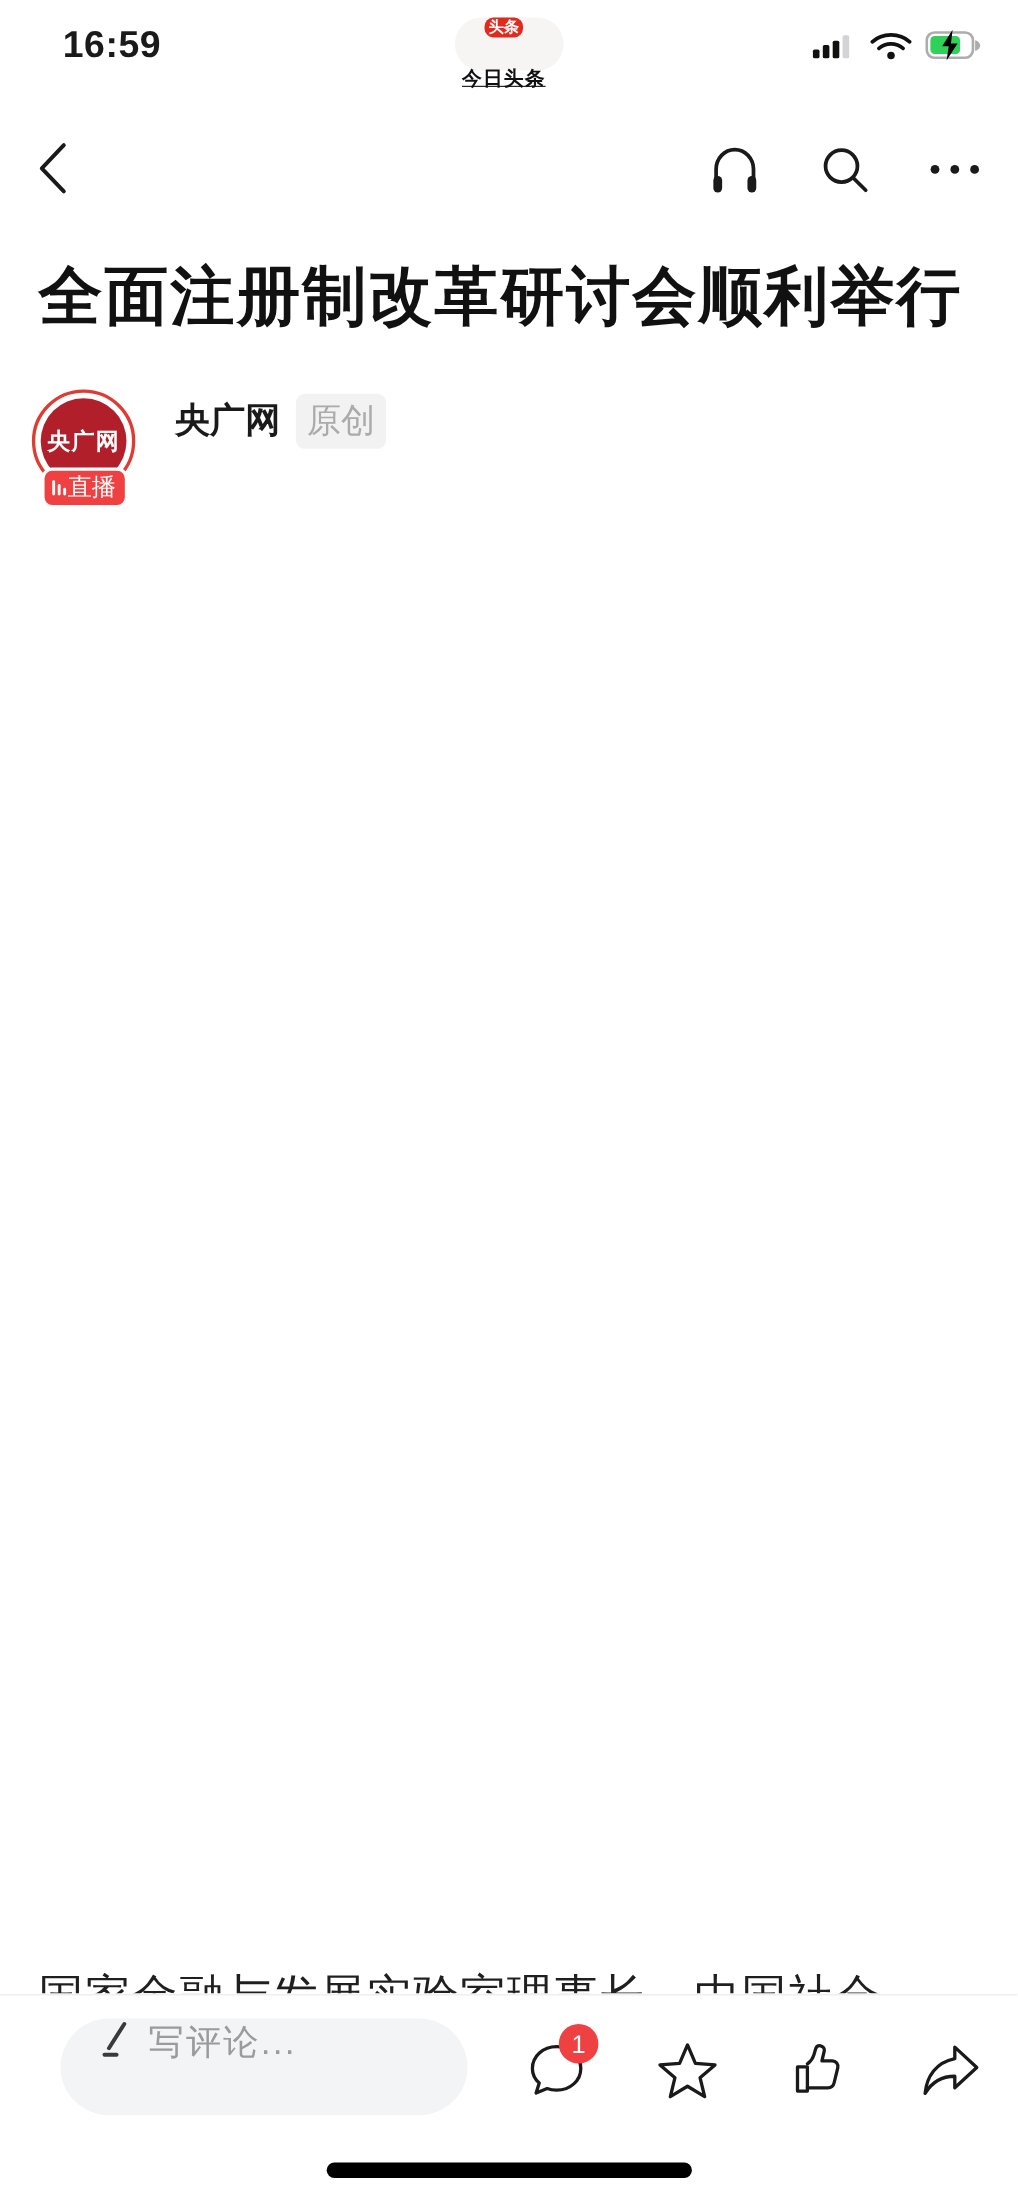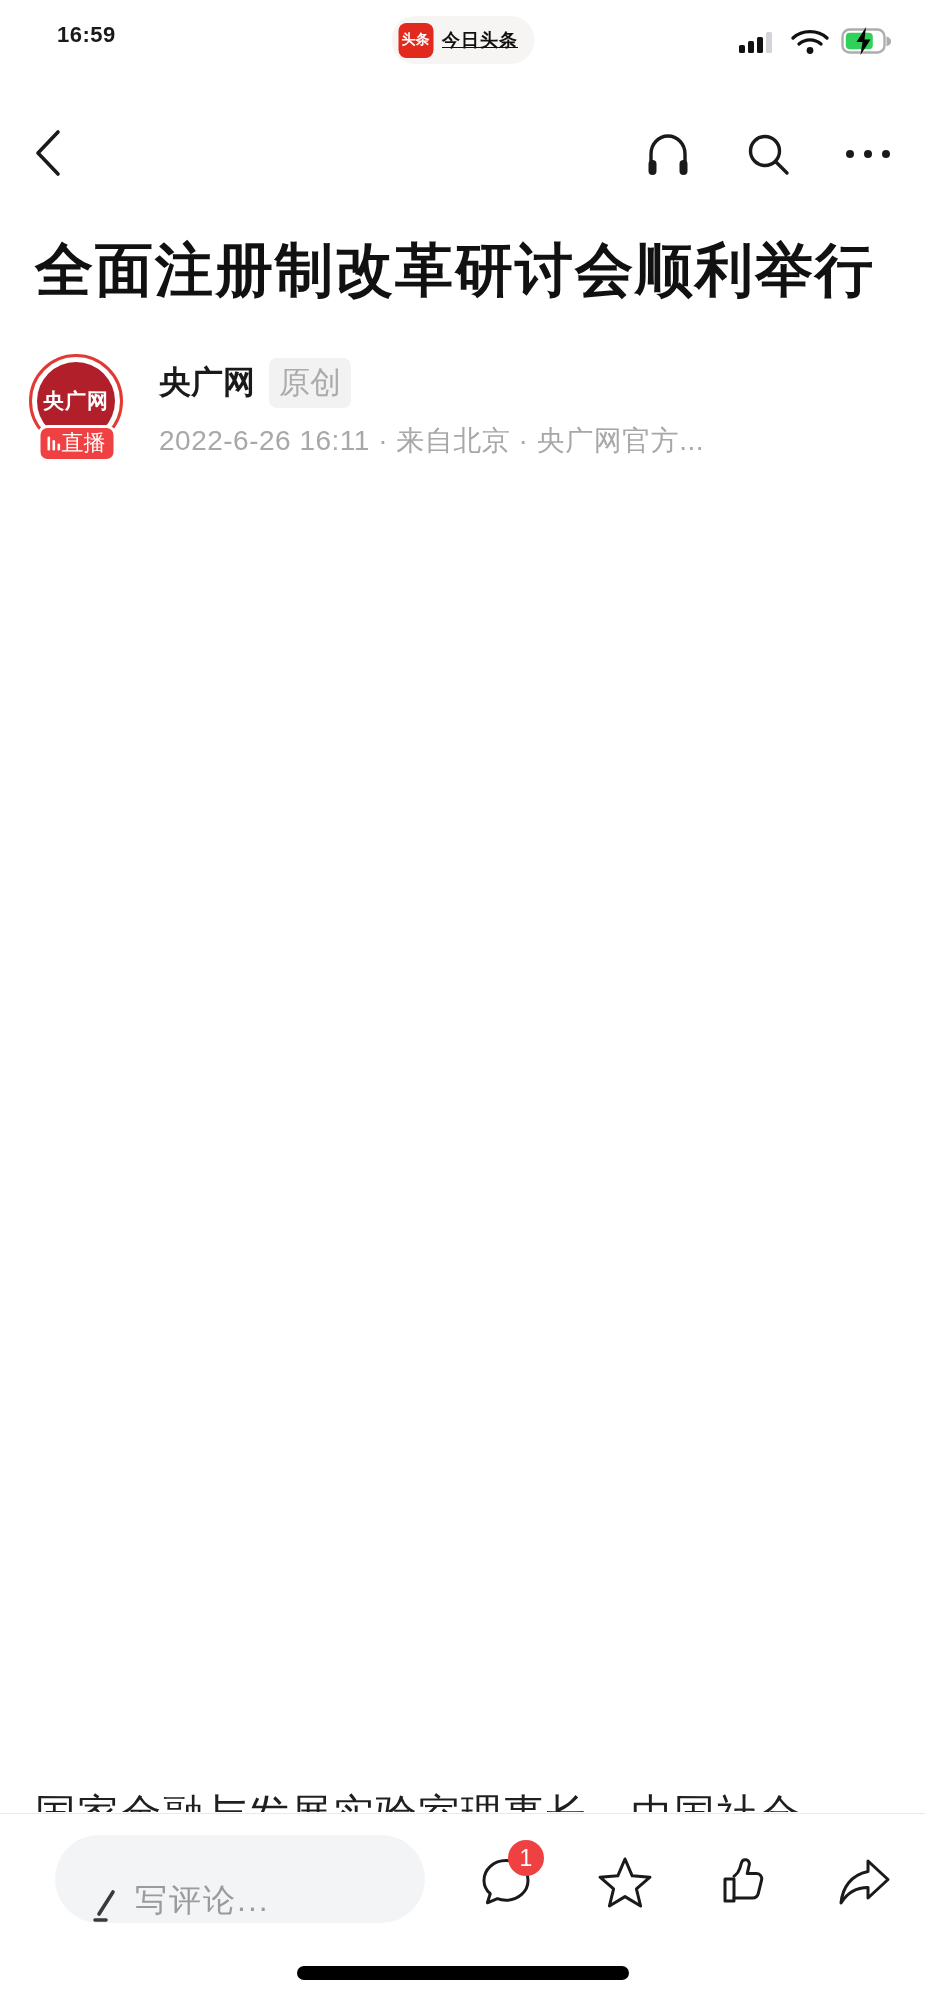--- a/index.html
+++ b/index.html
@@ -8,23 +8,23 @@
     --badge-bg:#F2F2F2; --pill-bg:#F3F4F6; --battery-green:#30D158;
     --divider:#E9E9E9;
   }
   *{margin:0;padding:0;box-sizing:border-box;}
   html,body{background:#ffffff;}
   body{font-family:"Liberation Sans",sans-serif;color:var(--text-dark);}
   .screen{position:relative;width:925px;height:2000px;background:#fff;overflow:hidden;margin:0 auto;}
 
   
   .status-bar{position:absolute;top:0;left:0;right:0;height:80px;}
-  .sb-time{position:absolute;left:57px;top:22px;font-size:22px;font-weight:700;letter-spacing:.5px;}
+  .sb-time{position:absolute;left:57px;top:22px;font-size:34px;font-weight:700;letter-spacing:.5px;}
   .sb-pill{position:absolute;left:50%;transform:translateX(-50%);top:16px;height:48px;
-    background:#F6F5F3;border-radius:24px;display:flex;align-items:center;gap:9px;padding:0 16px 0 7px;}
+    background:#F6F5F3;border-radius:24px;display:flex;align-items:center;gap:25px;padding:0 16px 0 7px;flex-direction:column;}
   .sb-pill-logo{width:35px;height:35px;border-radius:8px;background:var(--logo-red);
     color:#fff;font-size:14px;font-weight:700;display:flex;align-items:center;justify-content:center;letter-spacing:0;}
   .sb-pill-name{font-size:18px;font-weight:700;color:#111;letter-spacing:1px;text-decoration:underline;}
   .sb-right{position:absolute;right:32px;top:26px;display:flex;align-items:center;gap:11px;}
 
   
   .nav-bar{position:absolute;top:85px;left:0;right:0;height:95px;}
   .nav-back{position:absolute;left:30px;top:42px;width:36px;height:52px;cursor:pointer;}
   .nav-right{position:absolute;right:30px;top:42px;display:flex;align-items:center;gap:46px;}
   .nav-icon{width:54px;height:54px;display:flex;align-items:center;justify-content:center;cursor:pointer;}
@@ -55,21 +55,21 @@
   .article-body{position:absolute;left:35px;right:35px;top:503px;height:1275px;overflow:hidden;}
   .article-body p{font-size:41px;line-height:70px;letter-spacing:1.6px;text-align:justify;color:#1f1f1f;}
   .article-body p + p{margin-top:57px;}
   .inline-link{color:var(--link-blue);cursor:pointer;}
   .clipped-line{position:absolute;left:35px;right:35px;top:1779px;height:33px;overflow:hidden;}
   .clipped-line p{font-size:41px;line-height:70px;letter-spacing:1.6px;text-align:justify;color:#1f1f1f;}
 
   
   .bottom-bar{position:absolute;left:0;right:0;top:1813px;height:187px;background:#fff;border-top:1px solid var(--divider);}
   .comment-box{position:absolute;left:55px;top:21px;width:370px;height:88px;background:var(--pill-bg);
-    border-radius:44px;display:flex;align-items:flex-end;gap:16px;padding-left:34px;cursor:text;}
+    border-radius:44px;display:flex;align-items:flex-start;gap:16px;padding-left:34px;cursor:text;}
   .comment-placeholder{font-size:32px;color:#9B9B9B;letter-spacing:2px;}
   .bb-icon{position:absolute;top:40px;width:56px;height:56px;cursor:pointer;}
   .bb-comment{left:478px;}
   .bb-star{left:597px;}
   .bb-thumb{left:716px;}
   .bb-share{left:836px;}
   .comment-badge{position:absolute;left:30px;top:-14px;min-width:36px;height:36px;border-radius:18px;
     background:var(--accent-red);color:#fff;font-size:23px;display:flex;align-items:center;justify-content:center;padding:0 6px;}
   .home-indicator{position:absolute;left:50%;transform:translateX(-50%);top:1966px;width:332px;height:14px;border-radius:7px;background:#000;}
 
@@ -165,21 +165,20 @@
           </svg>
         </span>
         <span>直播</span>
       </div>
     </div>
     <div class="author-main">
       <div class="author-name-row">
         <span class="author-name">央广网</span>
         <span class="origin-badge">原创</span>
       </div>
-      <div class="author-meta">2022-6-26 16:11 · 来自北京 · 央广网官方...</div>
     </div>
   </div>
 
   <div class="article-body">
   </div>
   <div class="clipped-line">
     <p><span>国家金融与发展实验室理事长、中国社会</span></p>
   </div>
 
   <div class="bottom-bar">

